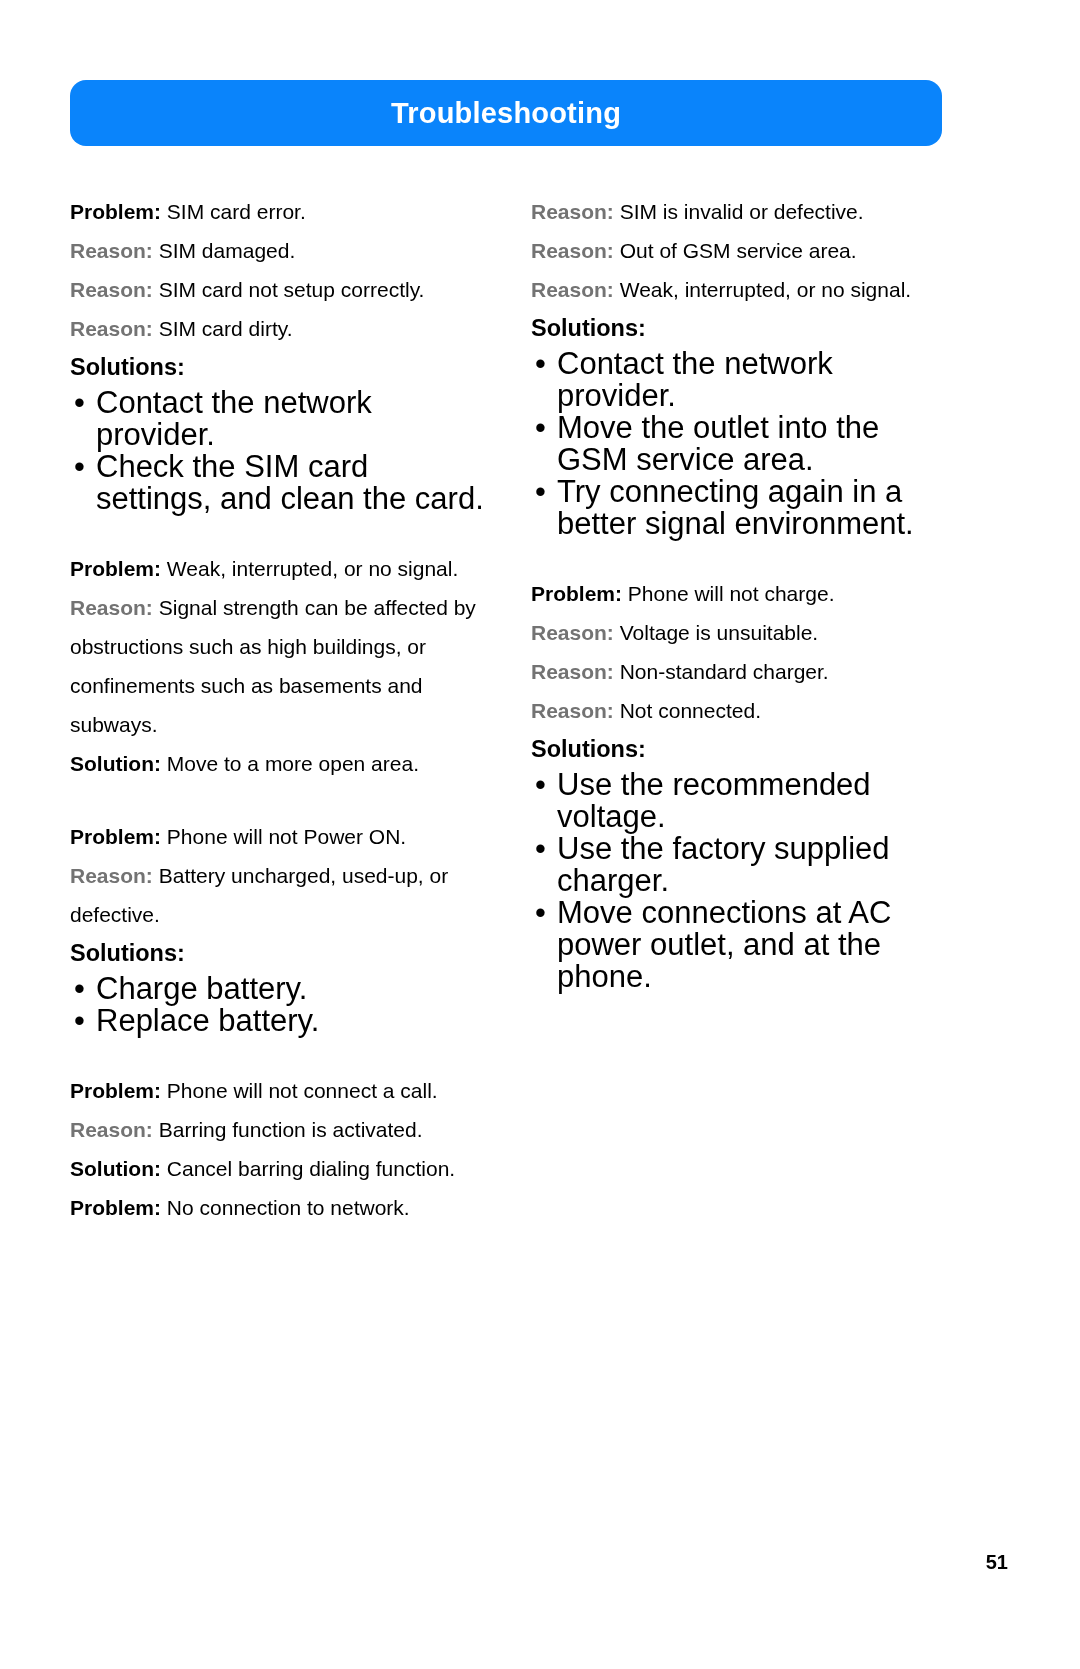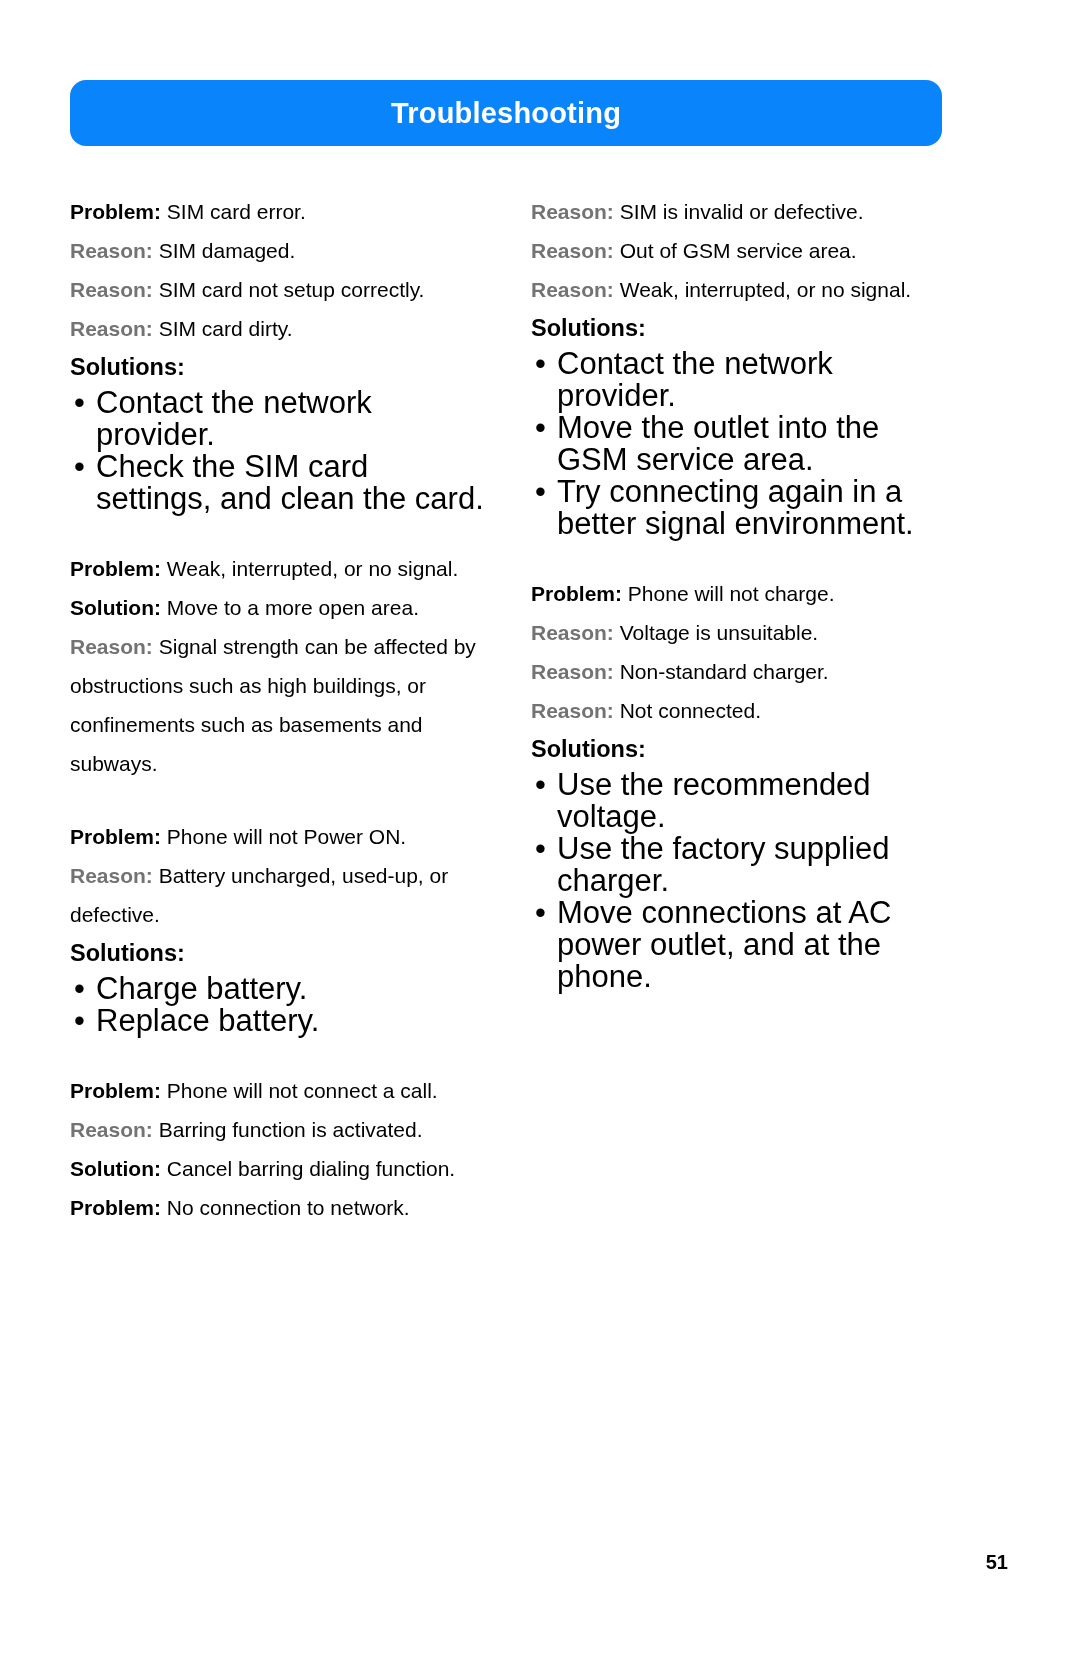--- a/index.html
+++ b/index.html
@@ -129,22 +129,22 @@
         <p class="line"><span class="lbl-reason">Reason:</span> <span>SIM card dirty.</span></p>
         <p class="sol-head">Solutions:</p>
         <ul class="bullets">
           <li>Contact the network provider.</li>
           <li>Check the SIM card settings, and clean the card.</li>
         </ul>
       </div>
 
       <div class="block">
         <p class="line"><span class="lbl">Problem:</span> <span>Weak, interrupted, or no signal.</span></p>
+        <p class="line"><span class="lbl-reason">Reason:</span> <span>Signal strength can be affected by obstructions such as high buildings, or confinements such as basements and subways.</span></p>
         <p class="line"><span class="lbl">Solution:</span> <span>Move to a more open area.</span></p>
-        <p class="line"><span class="lbl-reason">Reason:</span> <span>Signal strength can be affected by obstructions such as high buildings, or confinements such as basements and subways.</span></p>
       </div>
 
       <div class="block">
         <p class="line"><span class="lbl">Problem:</span> <span>Phone will not Power ON.</span></p>
         <p class="line"><span class="lbl-reason">Reason:</span> <span>Battery uncharged, used-up, or defective.</span></p>
         <p class="sol-head">Solutions:</p>
         <ul class="bullets">
           <li>Charge battery.</li>
           <li>Replace battery.</li>
         </ul>

